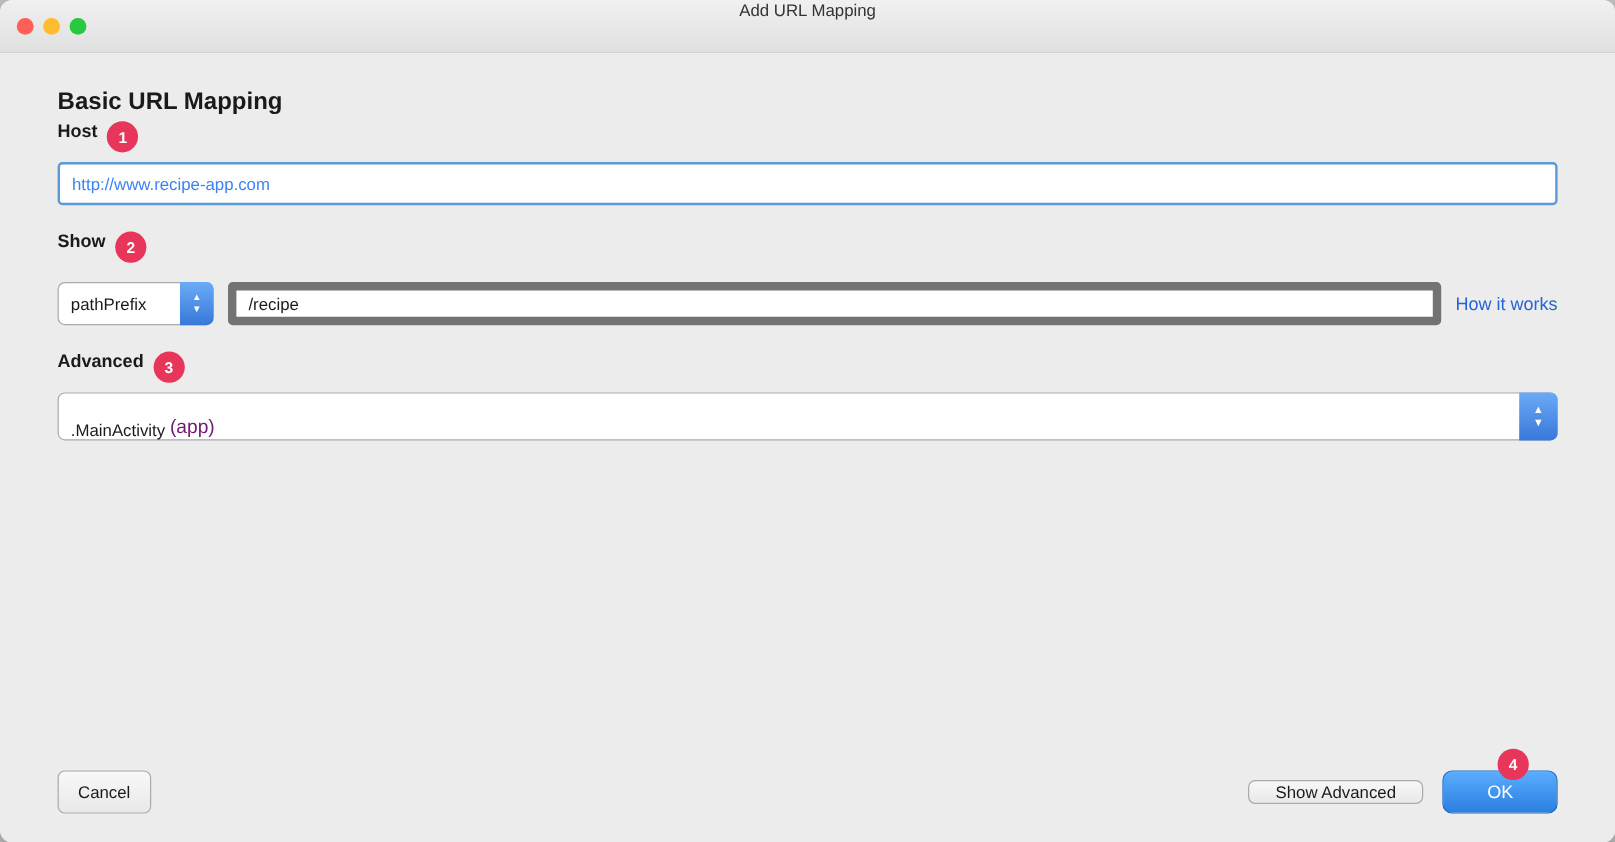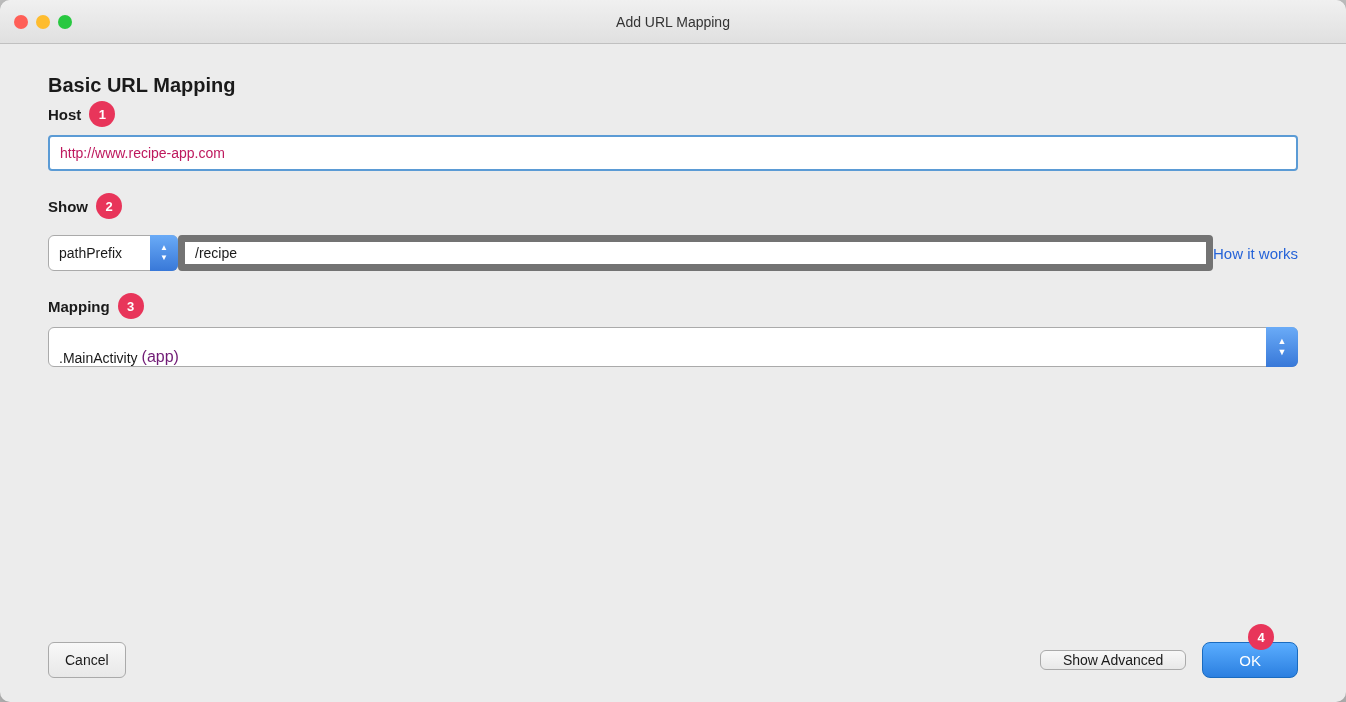--- a/index.html
+++ b/index.html
@@ -29,21 +29,20 @@
       display: flex;
       flex-direction: column;
       overflow: hidden;
     }
 
     .title-bar {
       background: linear-gradient(to bottom, #f0f0f0, #e0e0e0);
       border-bottom: 1px solid #c0c0c0;
       height: 44px;
       display: flex;
-      align-items: center;
       justify-content: center;
       position: relative;
       border-radius: 10px 10px 0 0;
       flex-shrink: 0;
     }
 
     .window-controls {
       position: absolute;
       left: 14px;
       top: 50%;
@@ -90,21 +89,20 @@
       color: #333;
       margin-bottom: 22px;
     }
 
     .field-group {
       margin-bottom: 22px;
     }
 
     .field-label-row {
       display: flex;
-      align-items: center;
       gap: 8px;
       margin-bottom: 8px;
     }
 
     .field-label {
       font-size: 15px;
       font-weight: 700;
       color: #1a1a1a;
     }
 
@@ -123,27 +121,28 @@
     }
 
     .text-input {
       width: 100%;
       height: 36px;
       border: 2px solid #5b9bd5;
       border-radius: 4px;
       background: white;
       font-size: 14px;
       padding: 0 10px;
-      color: #be185d;
+      color: #3b82f6;
       outline: none;
     }
 
     .path-row {
       display: flex;
       align-items: center;
+      gap: 12px;
       margin-top: 16px;
     }
 
     .path-select-wrapper {
       position: relative;
       display: inline-flex;
       align-items: center;
     }
 
     .path-select {
@@ -365,21 +364,21 @@
           </select>
           <div class="select-arrow"></div>
         </div>
         <input type="text" class="path-input" value="/recipe" style="">
         <a class="how-it-works-link" href="#">How it works</a>
       </div>
     </div>
 
     <div class="field-group">
       <div class="field-label-row">
-        <span class="field-label">Mapping</span>
+        <span class="field-label">Advanced</span>
         <span class="step-badge">3</span>
       </div>
       <div class="activity-select-wrapper">
         <div class="activity-display">
           <span class="activity-main">.MainActivity</span>
           <span class="activity-hint">(app)</span>
         </div>
         <div class="activity-arrow"></div>
       </div>
     </div>

